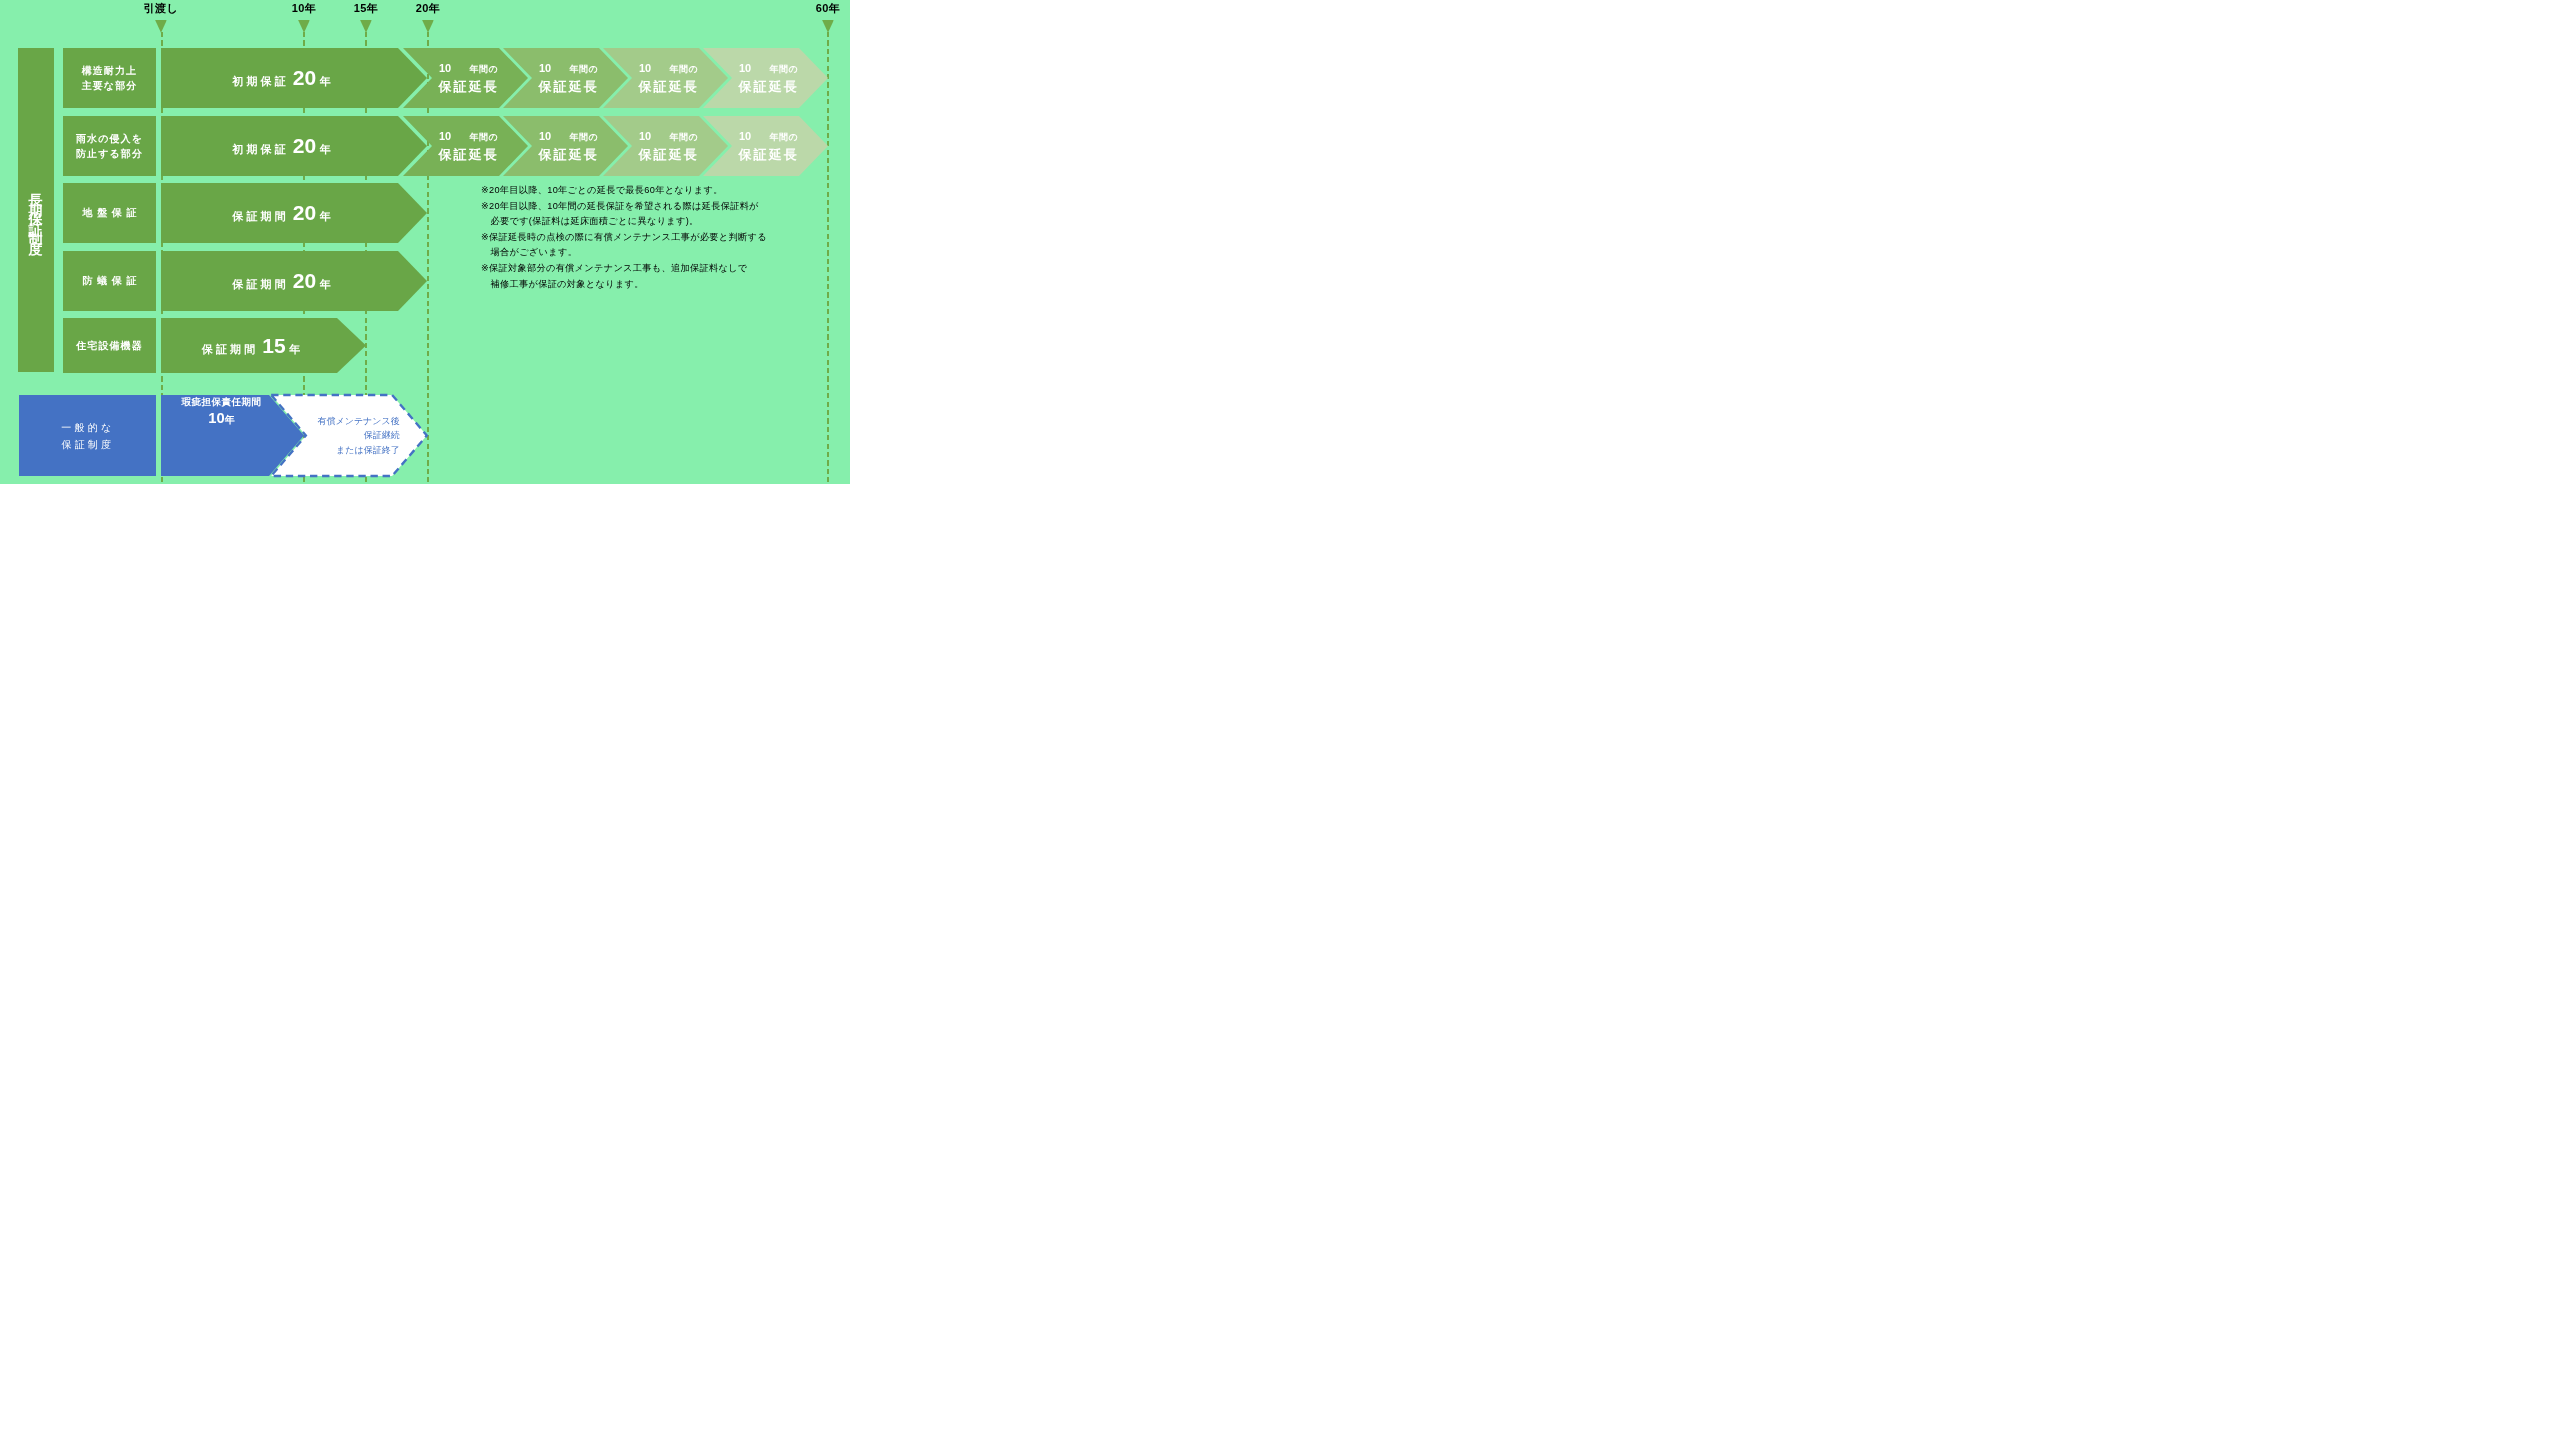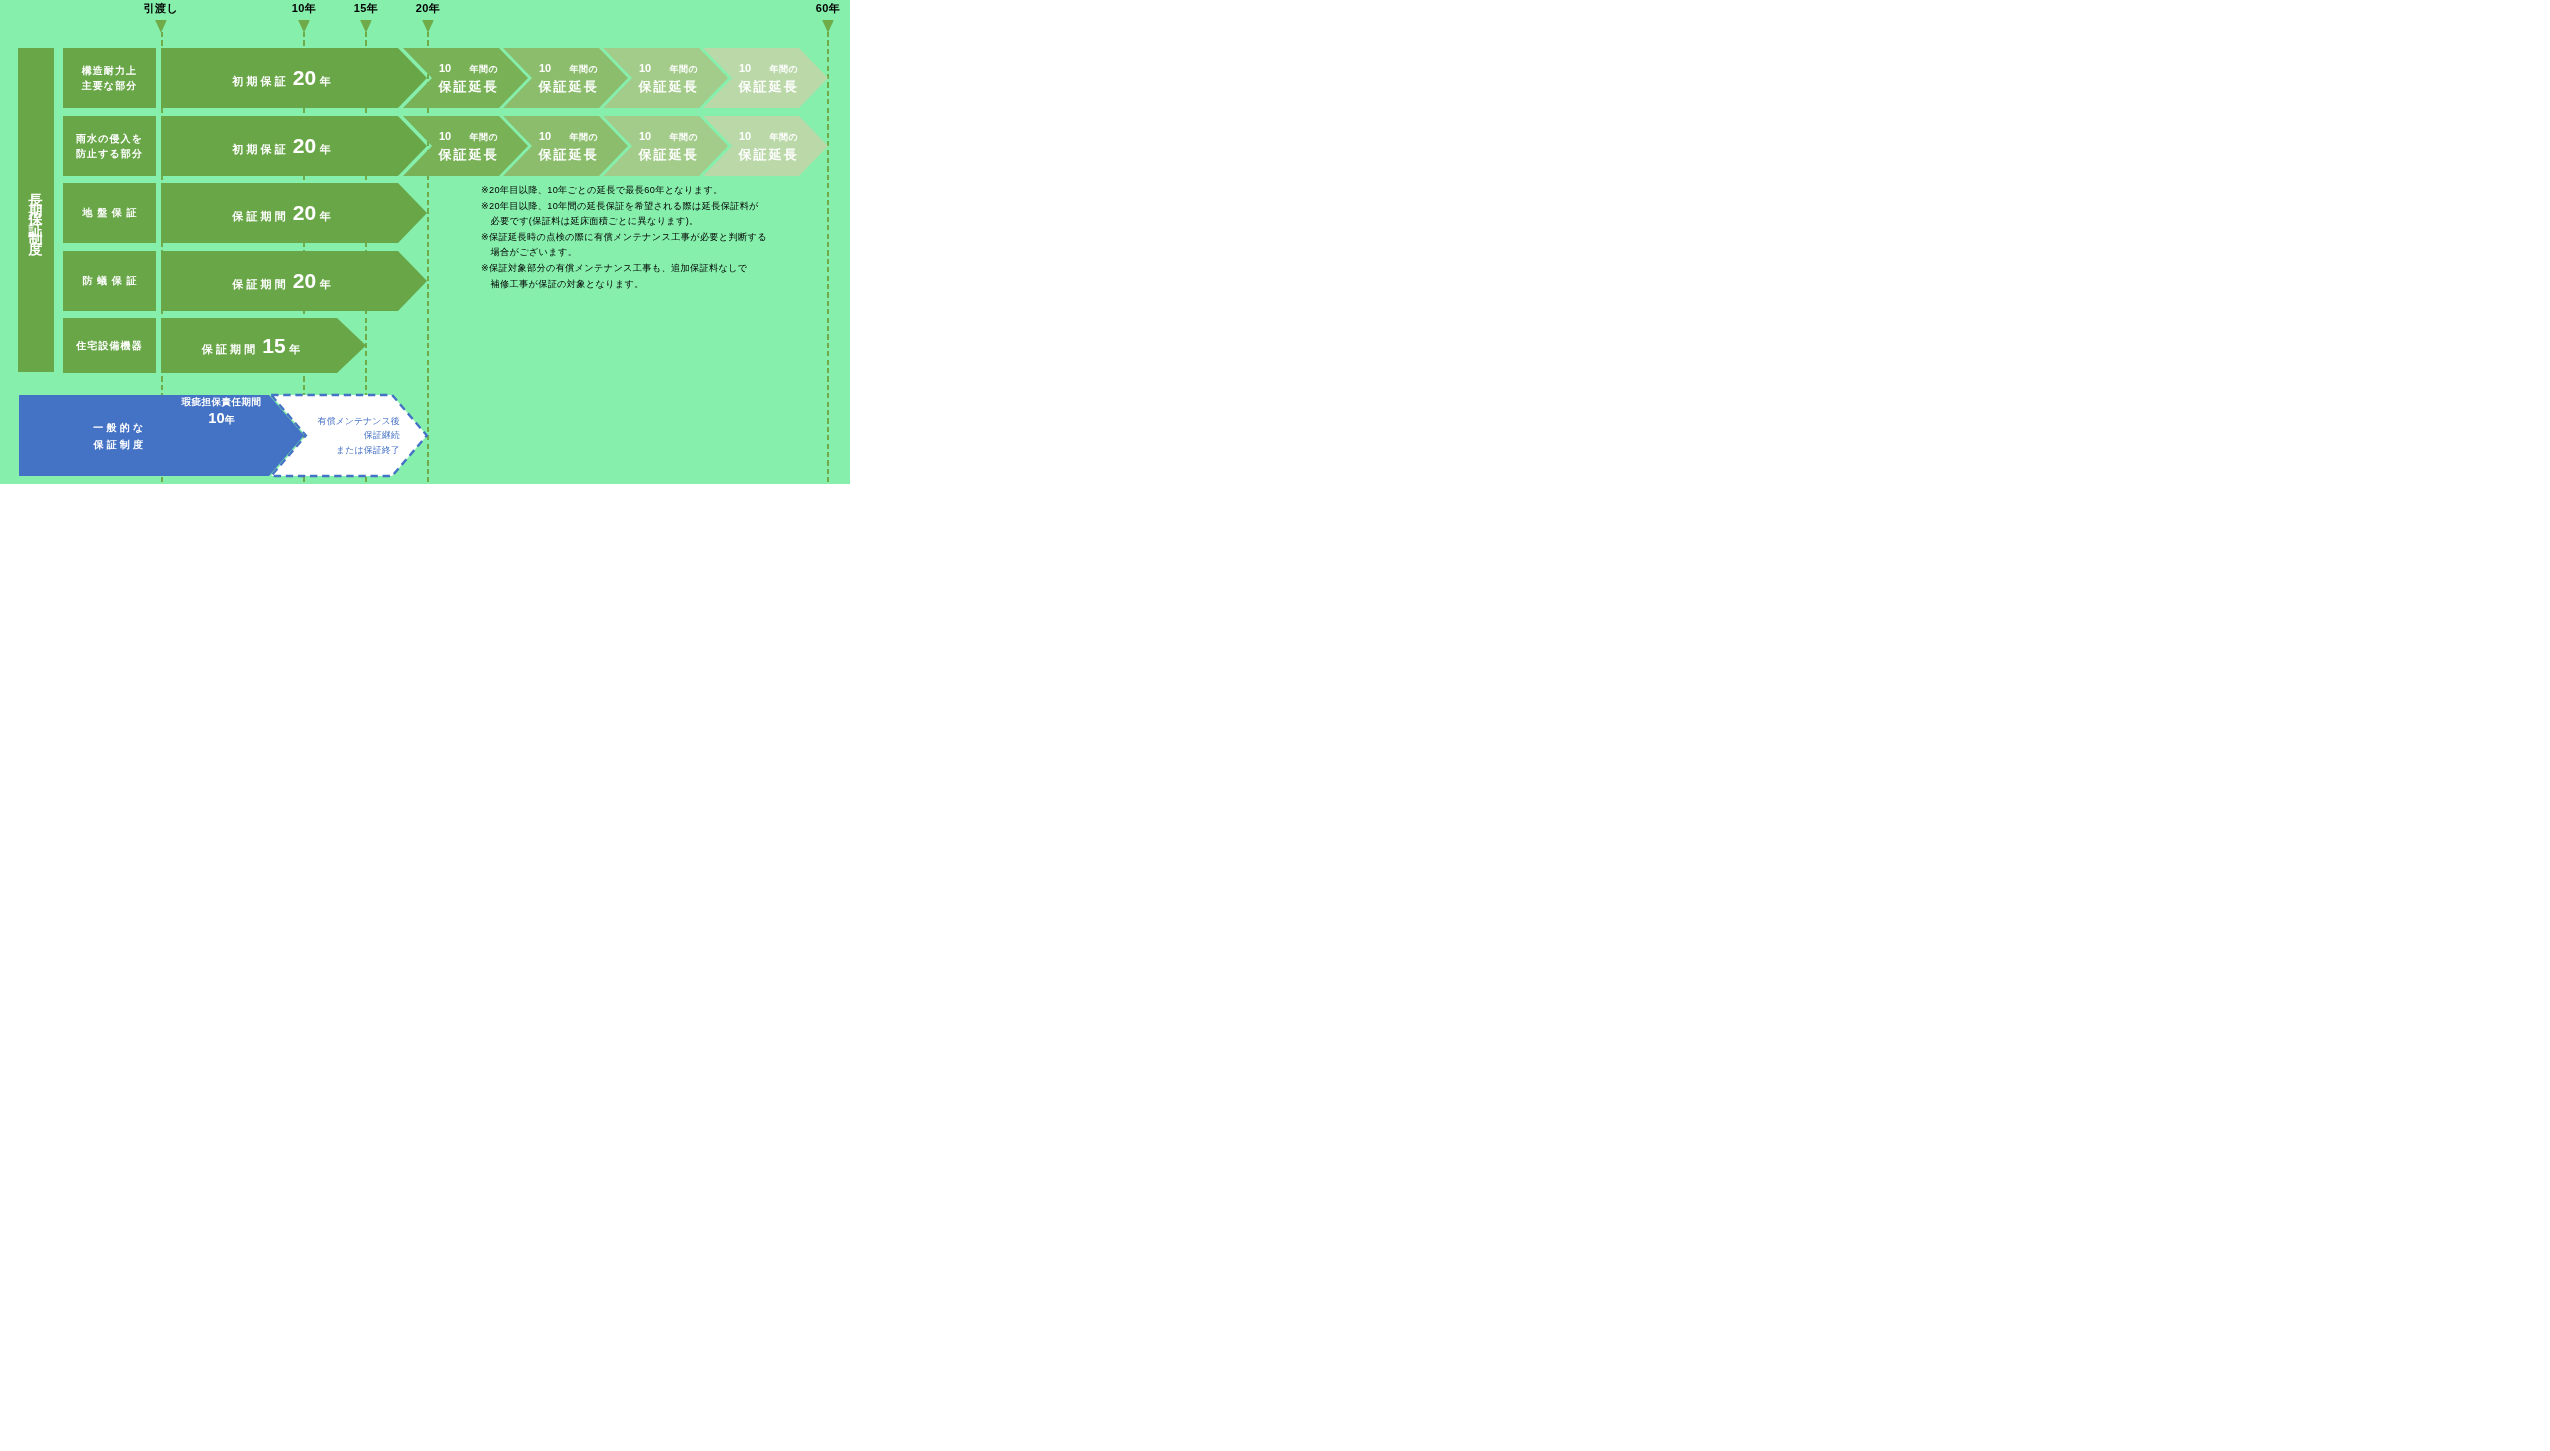--- a/index.html
+++ b/index.html
@@ -51,21 +51,21 @@
   .chev .l1 .n{font-size:11px;}
   .chev .l1 .r{font-size:9px;letter-spacing:0.5px;padding-left:16px;}
   .chev .l2{font-size:13px;font-weight:bold;letter-spacing:2.1px;white-space:nowrap;}
   
   .notes{position:absolute;left:481px;top:183px;z-index:1;color:#000;}
   .notes div{font-size:9.2px;line-height:15.6px;white-space:pre;letter-spacing:0.3px;}
   
   .genlabel{
     position:absolute;left:19.4px;top:395px;width:137px;height:81px;background:var(--blue);z-index:2;
     display:flex;align-items:center;justify-content:center;text-align:center;color:#fff;
-    font-size:10px;font-weight:bold;letter-spacing:3.2px;line-height:1.7;white-space:pre-line;padding-left:32px;
+    font-size:10px;font-weight:normal;letter-spacing:3.2px;line-height:1.7;white-space:pre-line;
   }
   .bluearrow{
     position:absolute;left:161px;top:395px;width:143px;height:81px;background:var(--blue);z-index:2;
     clip-path:polygon(0 0,calc(100% - 35px) 0,100% 50%,calc(100% - 35px) 100%,0 100%);
     display:flex;flex-direction:column;align-items:center;justify-content:flex-start;color:#fff;
     padding-right:22px;box-sizing:border-box;line-height:1.4;
   }
   .bluearrow .l1{font-size:9.5px;font-weight:bold;letter-spacing:0.5px;white-space:nowrap;}
   .bluearrow .l2{font-weight:bold;}
   .bluearrow .l2 .n{font-size:14.7px;}

